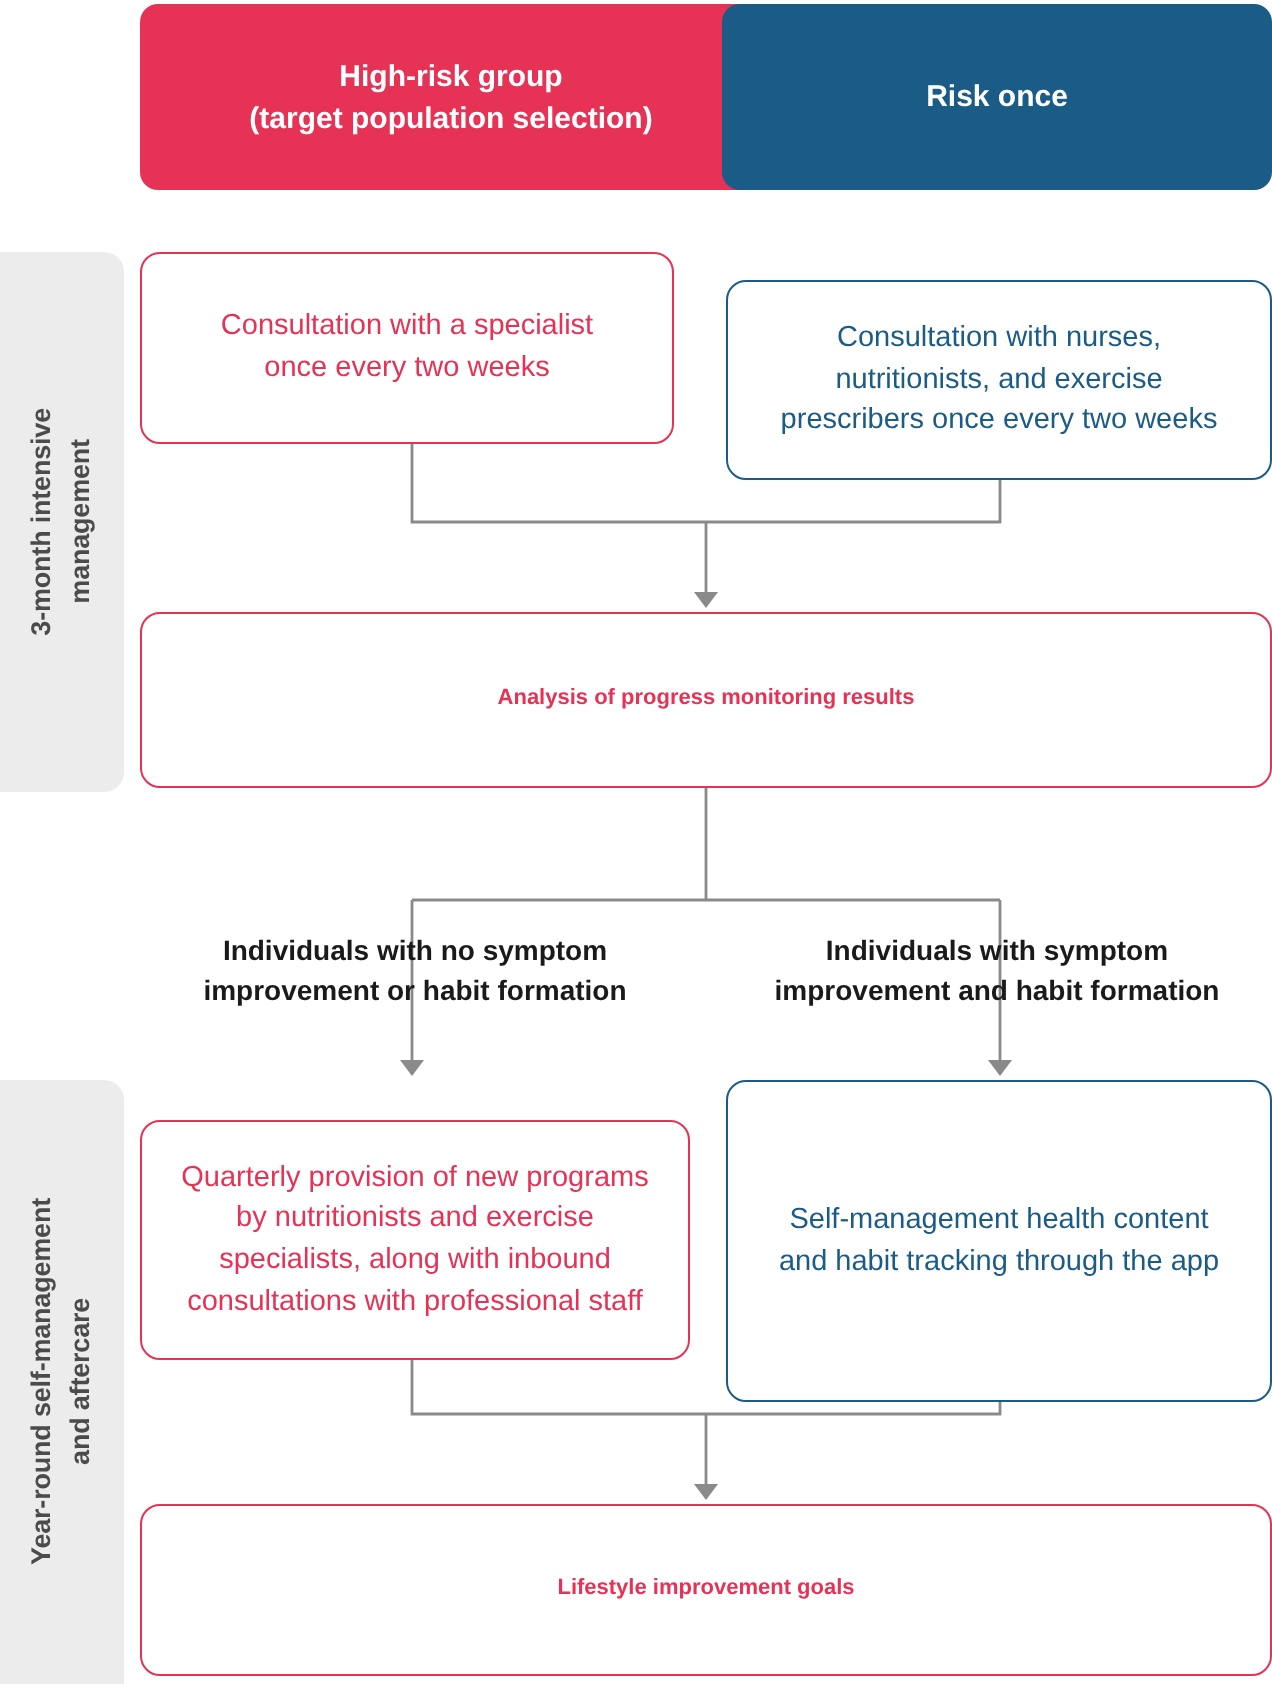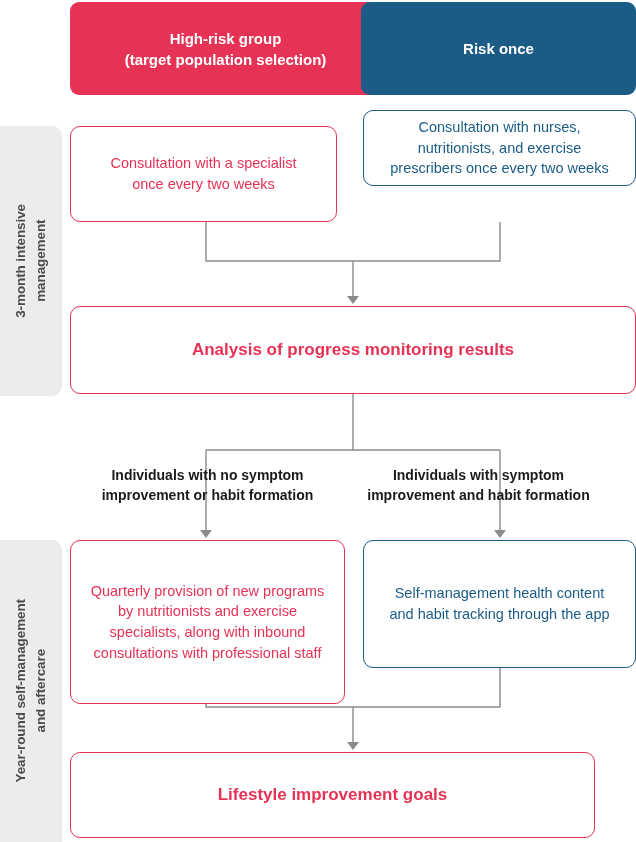--- a/index.html
+++ b/index.html
@@ -63,41 +63,41 @@
     align-items: center;
     justify-content: center;
     text-align: center;
     line-height: 1.42;
     white-space: pre-line;
     padding: 6px 12px;
   }
   .obox.red  { border: 1.6px solid #e63255; color: #e63255; }
   .obox.blue { border: 1.6px solid #1b5c87; color: #1b5c87; }
   .obox.norm { font-size: 14.5px; font-weight: normal; }
-  .obox.bold { font-size: 17px; font-weight: bold; }
+  .obox.bold { font-size: 11px; font-weight: bold; }
 
   #box-specialist   { left: 70px;  top: 126px; width: 267px; height: 96px; }
-  #box-nurses       { left: 363px; top: 110px; width: 273px; height: 76px; }
+  #box-nurses       { left: 363px; top: 140px; width: 273px; height: 100px; }
   #box-analysis     { left: 70px;  top: 306px; width: 566px; height: 88px; }
-  #box-quarterly    { left: 70px;  top: 540px; width: 275px; height: 164px; }
-  #box-selfmgmt     { left: 363px; top: 540px; width: 273px; height: 128px; }
-  #box-goals        { left: 70px;  top: 752px; width: 525px; height: 86px; }
+  #box-quarterly    { left: 70px;  top: 560px; width: 275px; height: 120px; }
+  #box-selfmgmt     { left: 363px; top: 540px; width: 273px; height: 161px; }
+  #box-goals        { left: 70px;  top: 752px; width: 566px; height: 86px; }
 
   
   .caption {
     position: absolute;
     text-align: center;
     color: #1a1a1a;
     font-size: 14px;
     font-weight: bold;
     line-height: 1.45;
     white-space: pre-line;
   }
   #caption-left  { left: 66px;  top: 465px; width: 283px; }
-  #caption-right { left: 340px; top: 465px; width: 277px; }
+  #caption-right { left: 360px; top: 465px; width: 277px; }
 
   
   #wires { position: absolute; left: 0; top: 0; width: 636px; height: 842px; }
 </style>
 </head>
 <body>
 
 <div id="root">
 
   <svg id="wires" viewBox="0 0 636 842" xmlns="http://www.w3.org/2000/svg">

